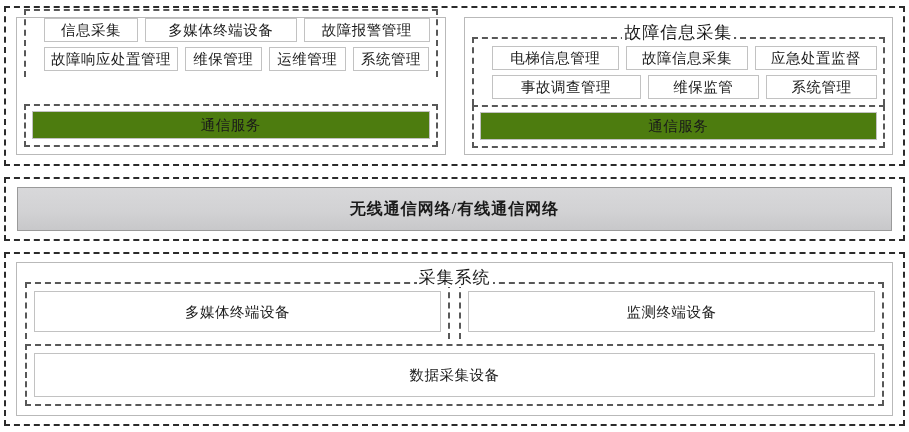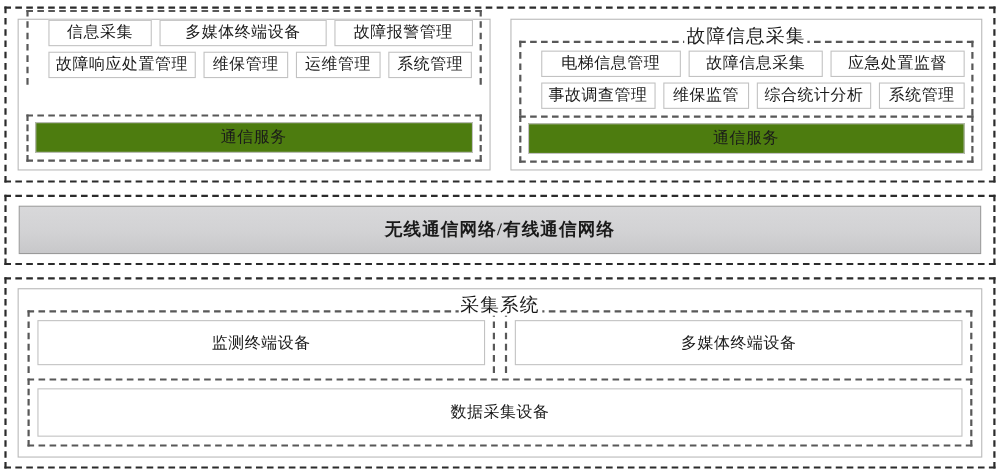--- a/index.html
+++ b/index.html
@@ -255,21 +255,20 @@
 
       <div class="platform-inner">
         <div class="btn-row">
           <div class="pbtn" style="flex:3.35">电梯信息管理</div>
           <div class="pbtn" style="flex:3.2">故障信息采集</div>
           <div class="pbtn" style="flex:3.2">应急处置监督</div>
         </div>
         <div class="btn-row">
           <div class="pbtn" style="flex:3.1">事故调查管理</div>
           <div class="pbtn" style="flex:2.3">维保监管</div>
-          <div class="pbtn" style="flex:3.1">综合统计分析</div>
           <div class="pbtn" style="flex:2.3">系统管理</div>
         </div>
       </div>
 
       <div class="spacer"></div>
 
       <div class="comm-wrap">
         <div class="comm-box">通信服务</div>
       </div>
     </div>
@@ -282,24 +281,24 @@
 
   <div class="outer" id="tier-acquisition">
     <div class="acq-panel">
 
       <div class="acq-title">
         <span>采集系统</span>
       </div>
 
       <div class="acq-row-terminals">
         <div class="acq-dash">
+          <div class="acq-box">多媒体终端设备</div>
+        </div>
+        <div class="acq-dash">
           <div class="acq-box">监测终端设备</div>
-        </div>
-        <div class="acq-dash">
-          <div class="acq-box">多媒体终端设备</div>
         </div>
       </div>
 
       <div class="spacer"></div>
 
       <div class="acq-dash-bottom">
         <div class="acq-box-wide">数据采集设备</div>
       </div>
 
     </div>

